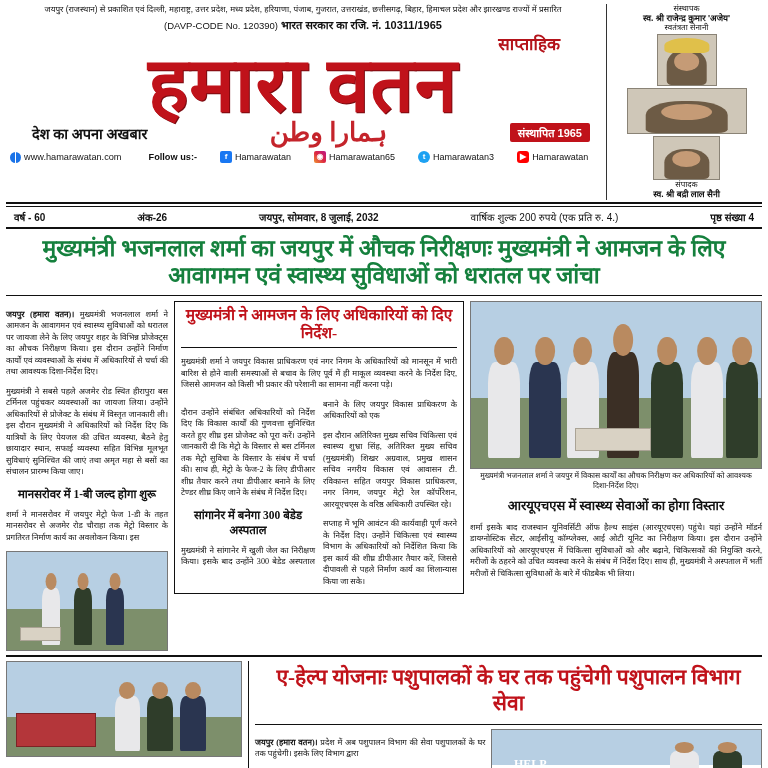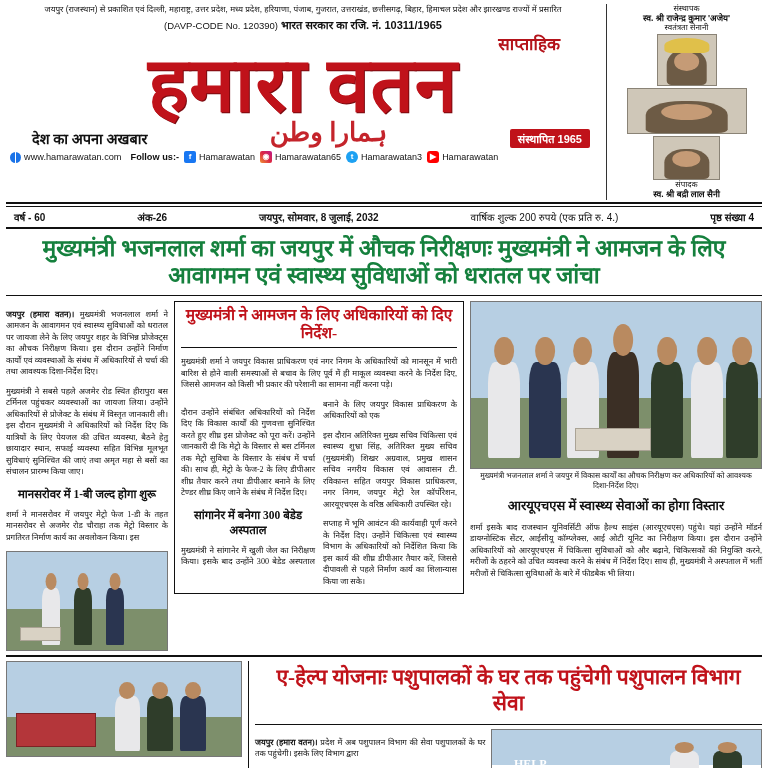--- a/index.html
+++ b/index.html
@@ -61,21 +61,21 @@
     line-height: 0.92;
     font-weight: bold;
     color: #c0121a;
     font-family: "Liberation Serif", serif;
     letter-spacing: 1px;
     text-shadow: 1px 1px 0 #7a0a10;
     margin-top: 2px;
   }
   .title-row2 {
     display: flex;
-    align-items: flex-end;
+    align-items: center;
     justify-content: space-between;
     margin-top: -4px;
     padding: 0 10px 0 26px;
   }
   .tagline {
     font-size: 14.5px;
     font-weight: bold;
     color: #111;
     font-family: "Liberation Serif", serif;
   }
@@ -92,21 +92,21 @@
     color: #fff;
     font-size: 11px;
     font-weight: bold;
     padding: 2px 8px;
     border-radius: 2px;
     white-space: nowrap;
   }
   .social-bar {
     display: flex;
     align-items: center;
-    gap: 5px;
+    gap: 23px;
     font-size: 9.2px;
     margin-top: 3px;
     padding-left: 4px;
     color: #111;
   }
   .sb-site { display: flex; align-items: center; gap: 3px; }
   .globe {
     width: 11px; height: 11px; border-radius: 50%;
     background: #1a73e8; display: inline-block;
     position: relative;

